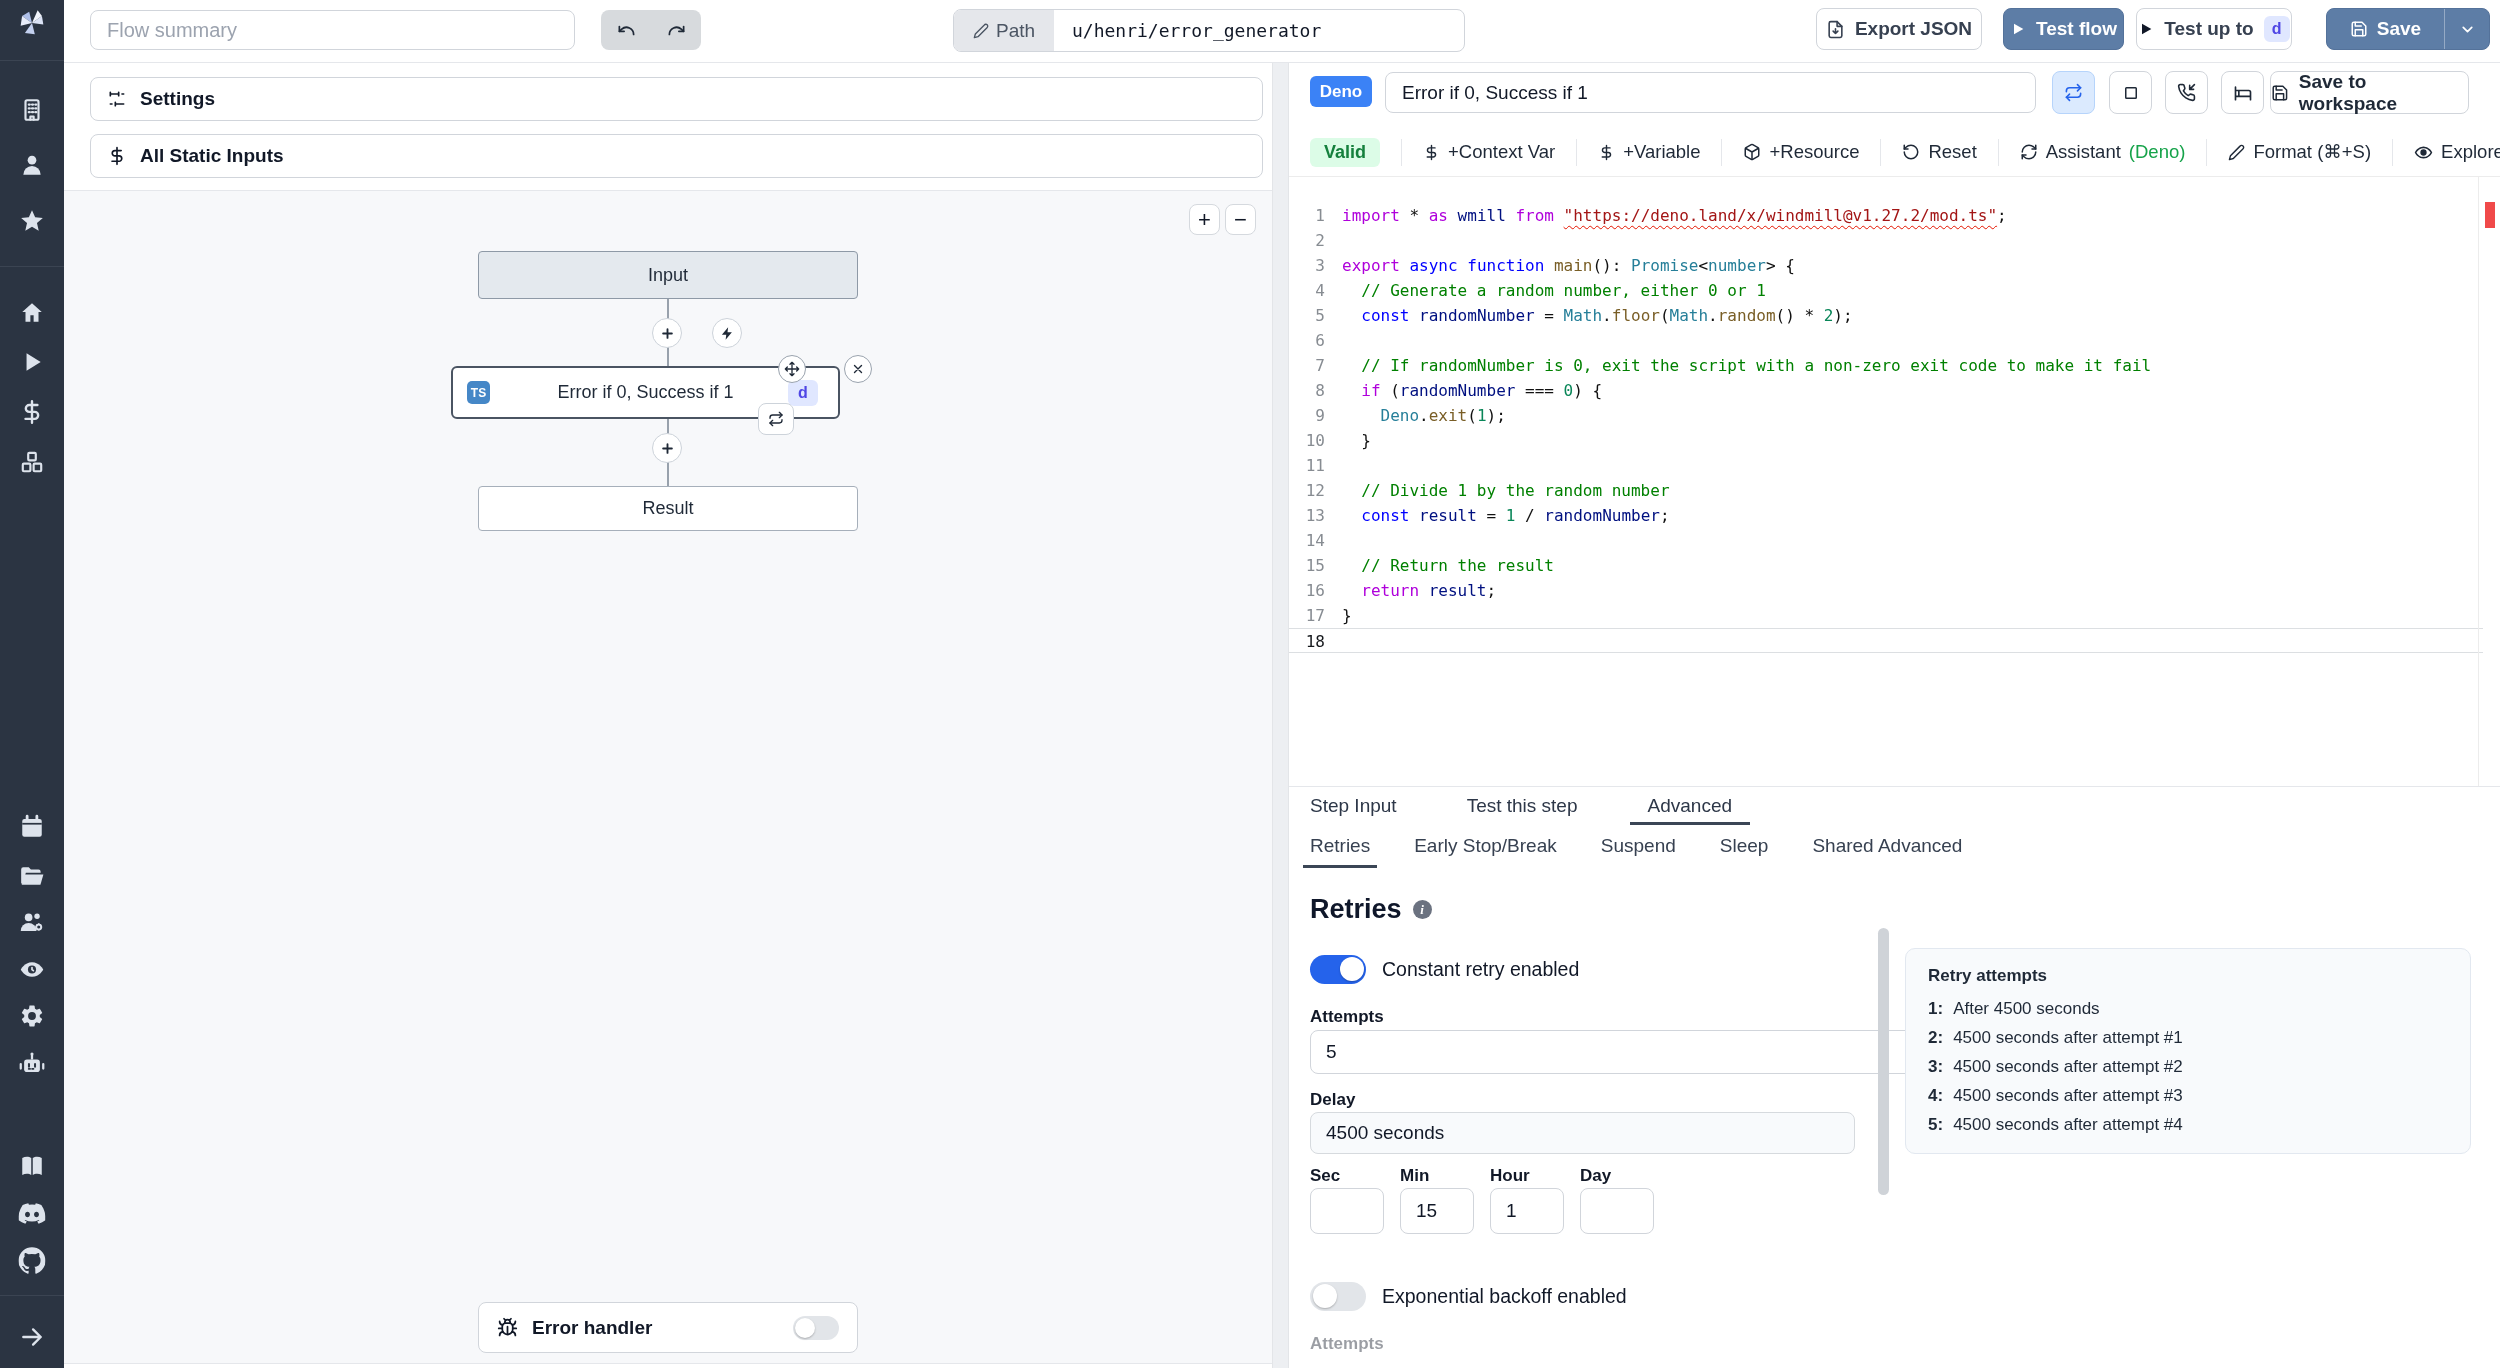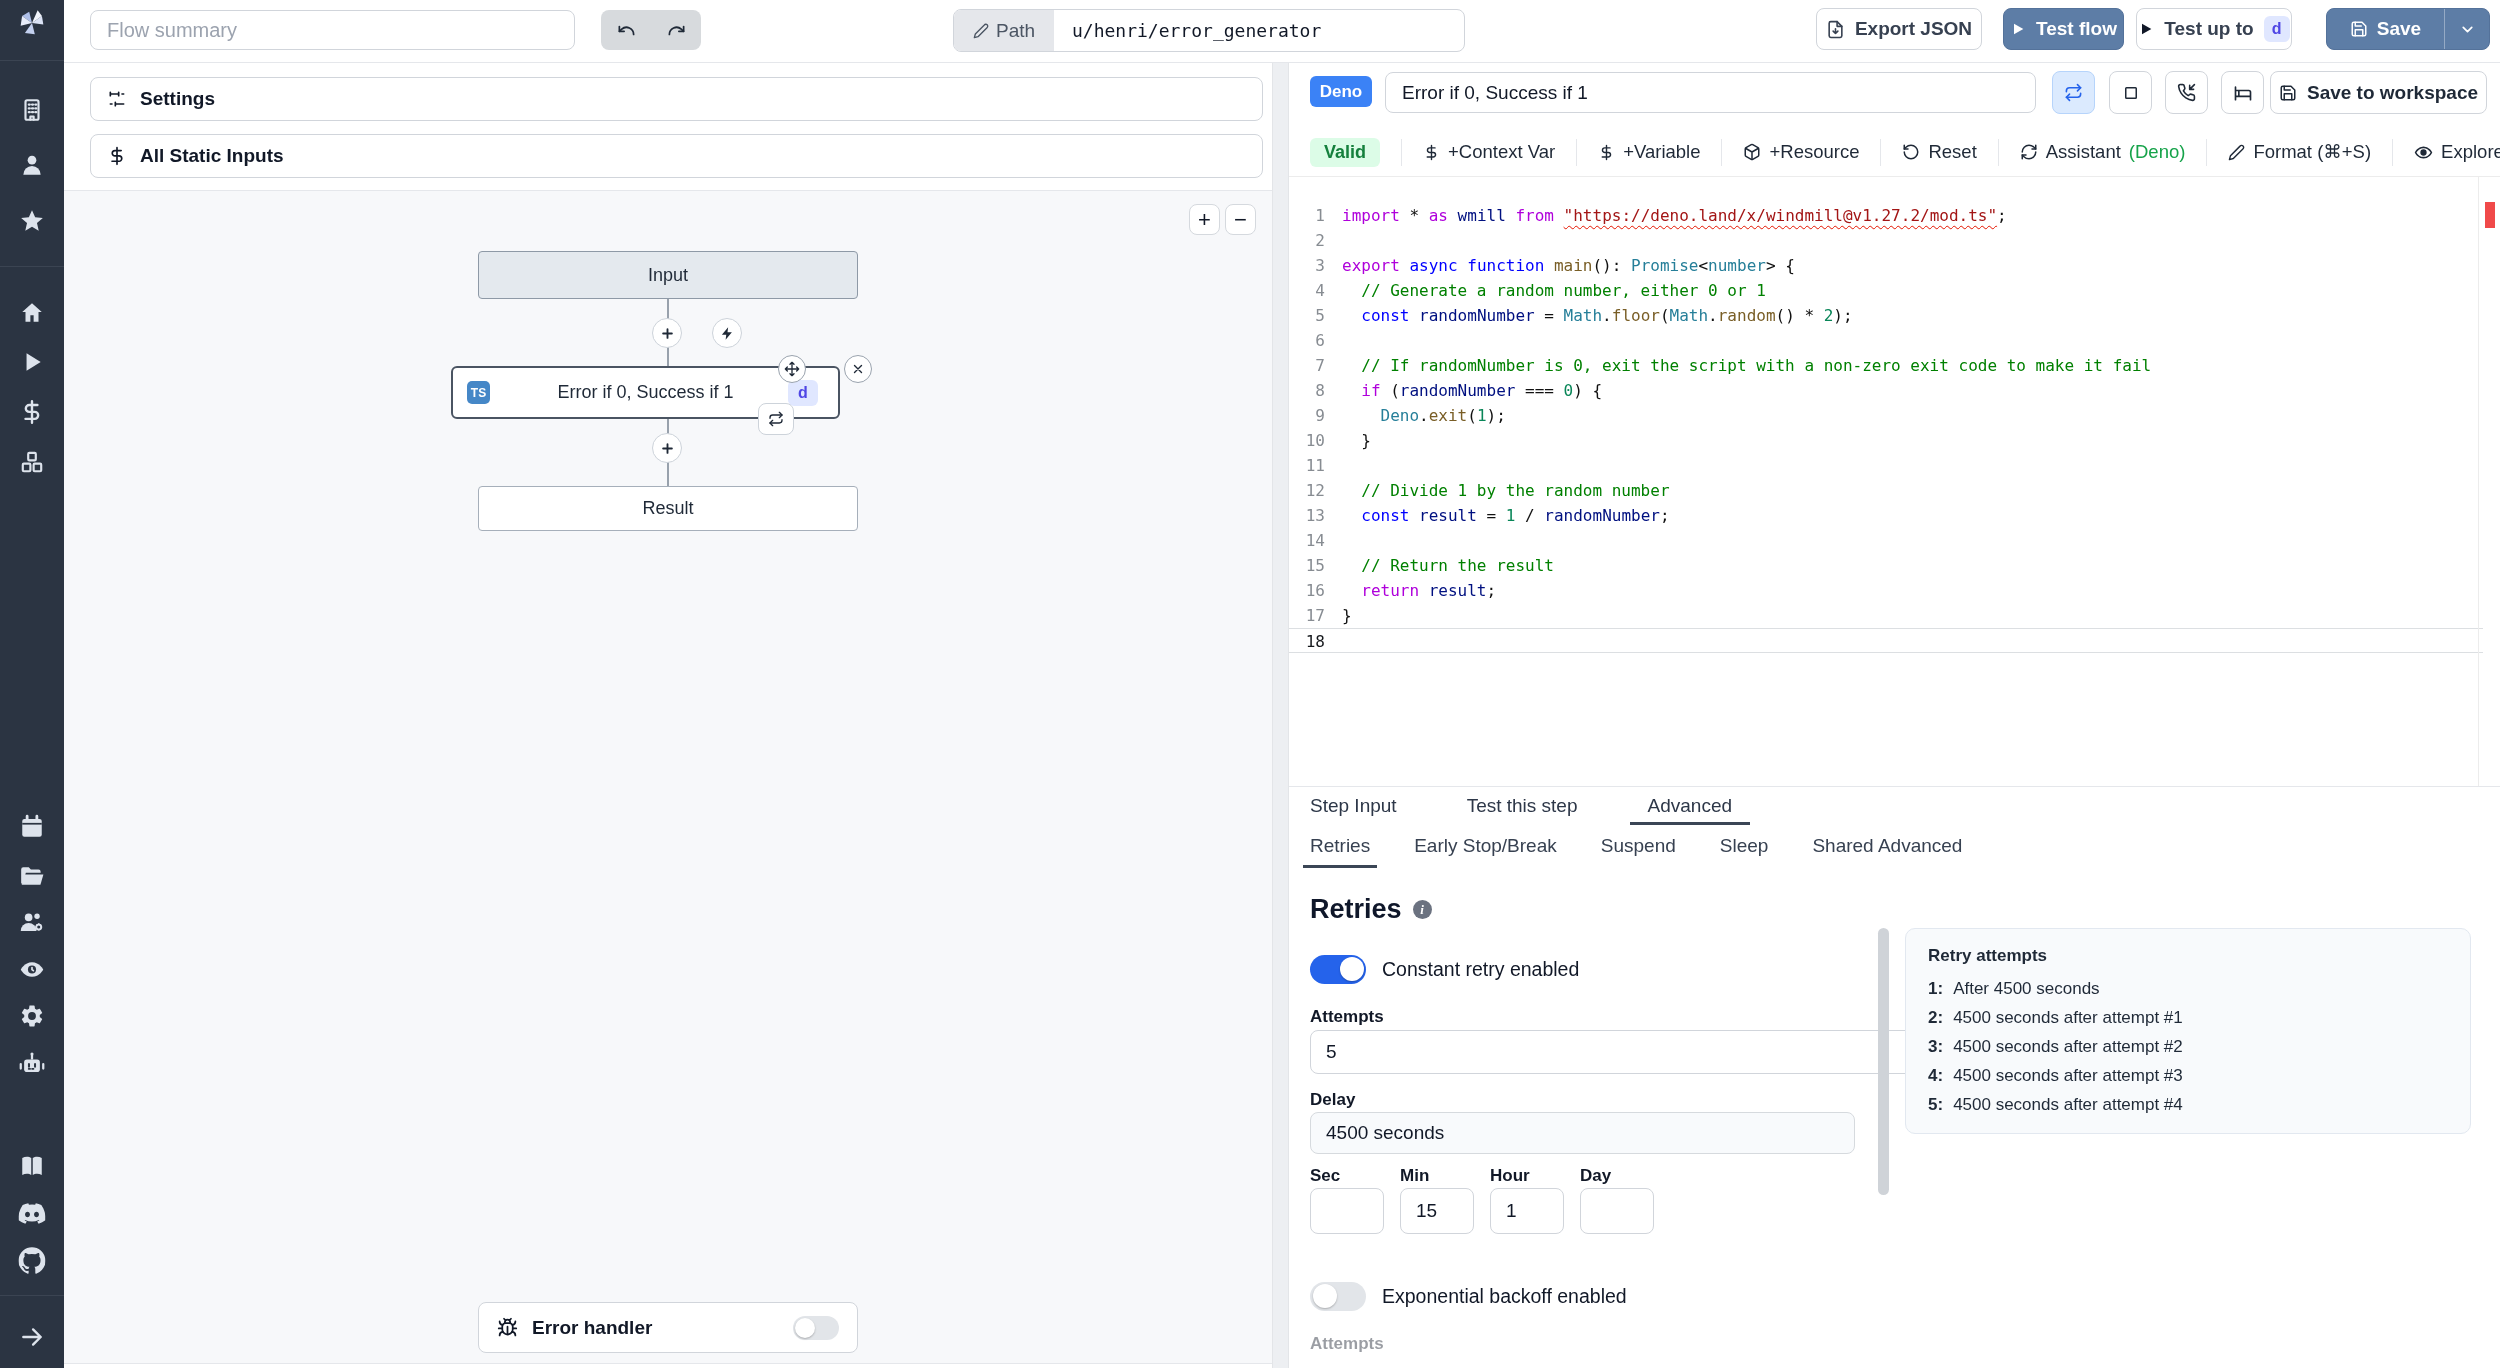--- a/index.html
+++ b/index.html
@@ -75,21 +75,21 @@
   #gutter{left:1272px;top:62px;width:17px;height:1306px;background:#edeff2;border-left:1px solid #e3e5e8;border-right:1px solid #e3e5e8;box-sizing:border-box;cursor:col-resize}
 
   
   #right-panel{left:1289px;top:62px;width:1211px;height:1306px;background:#fff;overflow:hidden}
   #deno-badge{left:21px;top:14px;width:62px;height:31px;background:#3b82f6;color:#fff;border-radius:6px;
         font-size:17px;font-weight:700;display:flex;align-items:center;justify-content:center}
   #step-name{left:96px;top:10px;width:651px;height:41px;font-size:19px;padding:0 16px;box-sizing:border-box}
   .icbtn{position:absolute;top:9px;width:43px;height:43px;border:1px solid #d1d5db;border-radius:8px;background:#fff;
         display:flex;align-items:center;justify-content:center;color:#1f2937;cursor:pointer;box-sizing:border-box}
   .icbtn.active{background:#dbeafe;border-color:#b6d4fb;color:#2563eb}
-  #save-ws{left:981px;top:9px;width:217px;height:43px;border:1px solid #d1d5db;border-radius:8px;display:flex;
+  #save-ws{left:981px;top:9px;width:199px;height:43px;border:1px solid #d1d5db;border-radius:8px;display:flex;
         align-items:center;justify-content:center;gap:10px;font-size:19px;font-weight:600;color:#1f2937;cursor:pointer;box-sizing:border-box}
   #toolbar{left:0;top:66px;right:0;height:49px;display:flex;align-items:center;padding-left:21px;white-space:nowrap;
         overflow:hidden;border-bottom:1px solid #ececec;box-sizing:border-box}
   #valid-badge{background:#dcfce7;color:#15803d;font-size:18px;font-weight:600;border-radius:6px;padding:4px 14px}
   .tb-item{display:flex;align-items:center;gap:8px;font-size:18.5px;color:#1f2937;cursor:pointer;flex:none}
   .tb-sep{width:1px;height:27px;background:#e5e7eb;margin:0 21px;flex:none}
   .green{color:#16a34a}
   #tb-scroll{left:1041px;top:123px;width:95px;height:9px;border-radius:5px;background:#c9cdd2;cursor:pointer}
 
   
@@ -117,21 +117,21 @@
   .stab.active::after{content:"";position:absolute;left:0;right:0;bottom:0;height:3px;background:#3b4656}
 
   
   #retries-h{left:21px;top:832px;display:flex;align-items:center;gap:11px;font-size:27px;font-weight:700;color:#0f172a}
   .info-i{width:19px;height:19px;border-radius:50%;background:#6b7280;color:#fff;font-size:13px;font-weight:700;
         display:inline-flex;align-items:center;justify-content:center;font-family:"Liberation Serif",serif;font-style:italic}
   .trow{position:absolute;left:21px;display:flex;align-items:center;gap:16px;font-size:19.5px;color:#111827}
   .flabel{position:absolute;left:21px;font-size:17px;font-weight:700;color:#111827}
   .finput{position:absolute;border:1px solid #d1d5db;border-radius:8px;font-size:19px;padding:0 15px;box-sizing:border-box;color:#111827}
   #vscroll{left:589px;top:866px;width:11px;height:267px;background:#cfd3d8;border-radius:6px;cursor:pointer}
-  #retry-panel{left:616px;top:866px;width:566px;height:206px;background:#f8fafc;border:1px solid #e2e8f0;border-radius:10px;
+  #retry-panel{left:616px;top:886px;width:566px;height:206px;background:#f8fafc;border:1px solid #e2e8f0;border-radius:10px;
         padding:17px 22px;box-sizing:border-box}
   #retry-panel .rt{font-size:17px;font-weight:600;color:#1f2937;margin-bottom:8px}
   .ritem{font-size:17px;color:#1f2937;line-height:29px;display:flex}
   .ritem b{margin-right:10px}
   #faded-label{opacity:.42}
 </style>
 </head>
 <body>
 
 <nav id="sidebar" class="abs">

